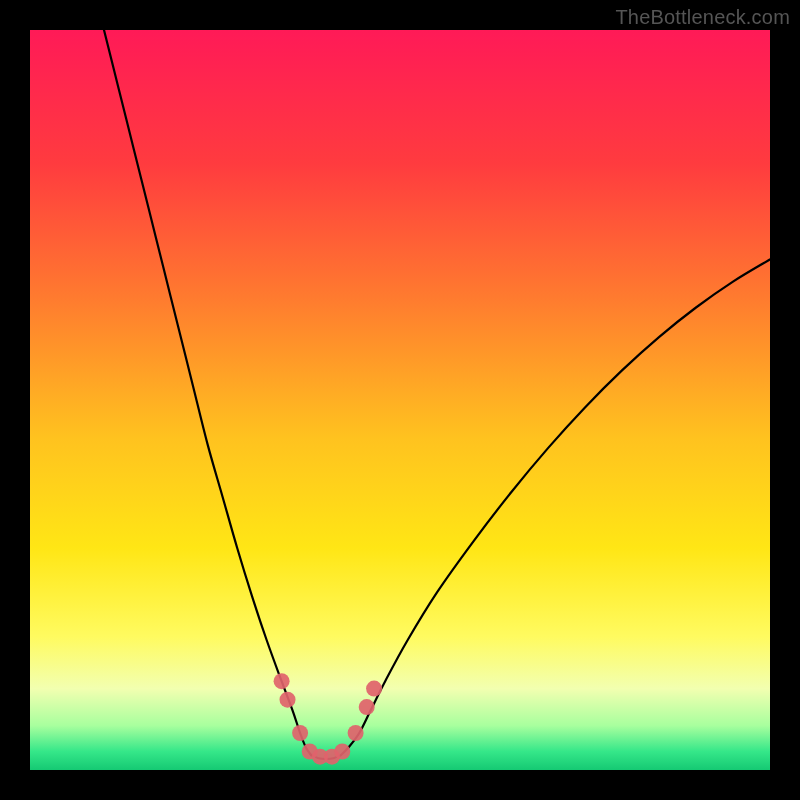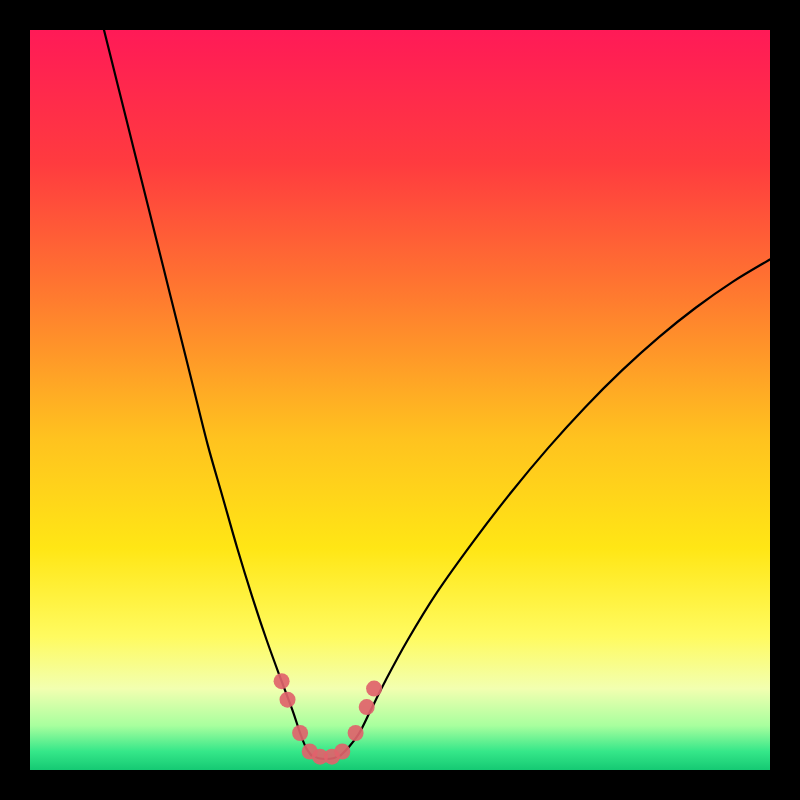--- a/index.html
+++ b/index.html
@@ -32,20 +32,21 @@
     font-size: 20px;
     font-weight: 500;
     letter-spacing: 0.2px;
     user-select: none;
   }
 </style>
 </head>
 <body>
 
 <div class="frame">
+  <div class="watermark">TheBottleneck.com</div>
   <div class="plot-area">
     <svg id="chart-svg" width="740" height="740" viewBox="0 0 740 740" preserveAspectRatio="none">
       <defs>
         <linearGradient id="bg-grad" x1="0" y1="0" x2="0" y2="1">
             <stop offset="0.00%" stop-color="#ff1a57"></stop>
             <stop offset="18.00%" stop-color="#ff3b3f"></stop>
             <stop offset="36.00%" stop-color="#ff7a2f"></stop>
             <stop offset="55.00%" stop-color="#ffc21f"></stop>
             <stop offset="70.00%" stop-color="#ffe615"></stop>
             <stop offset="82.00%" stop-color="#fffb60"></stop>

